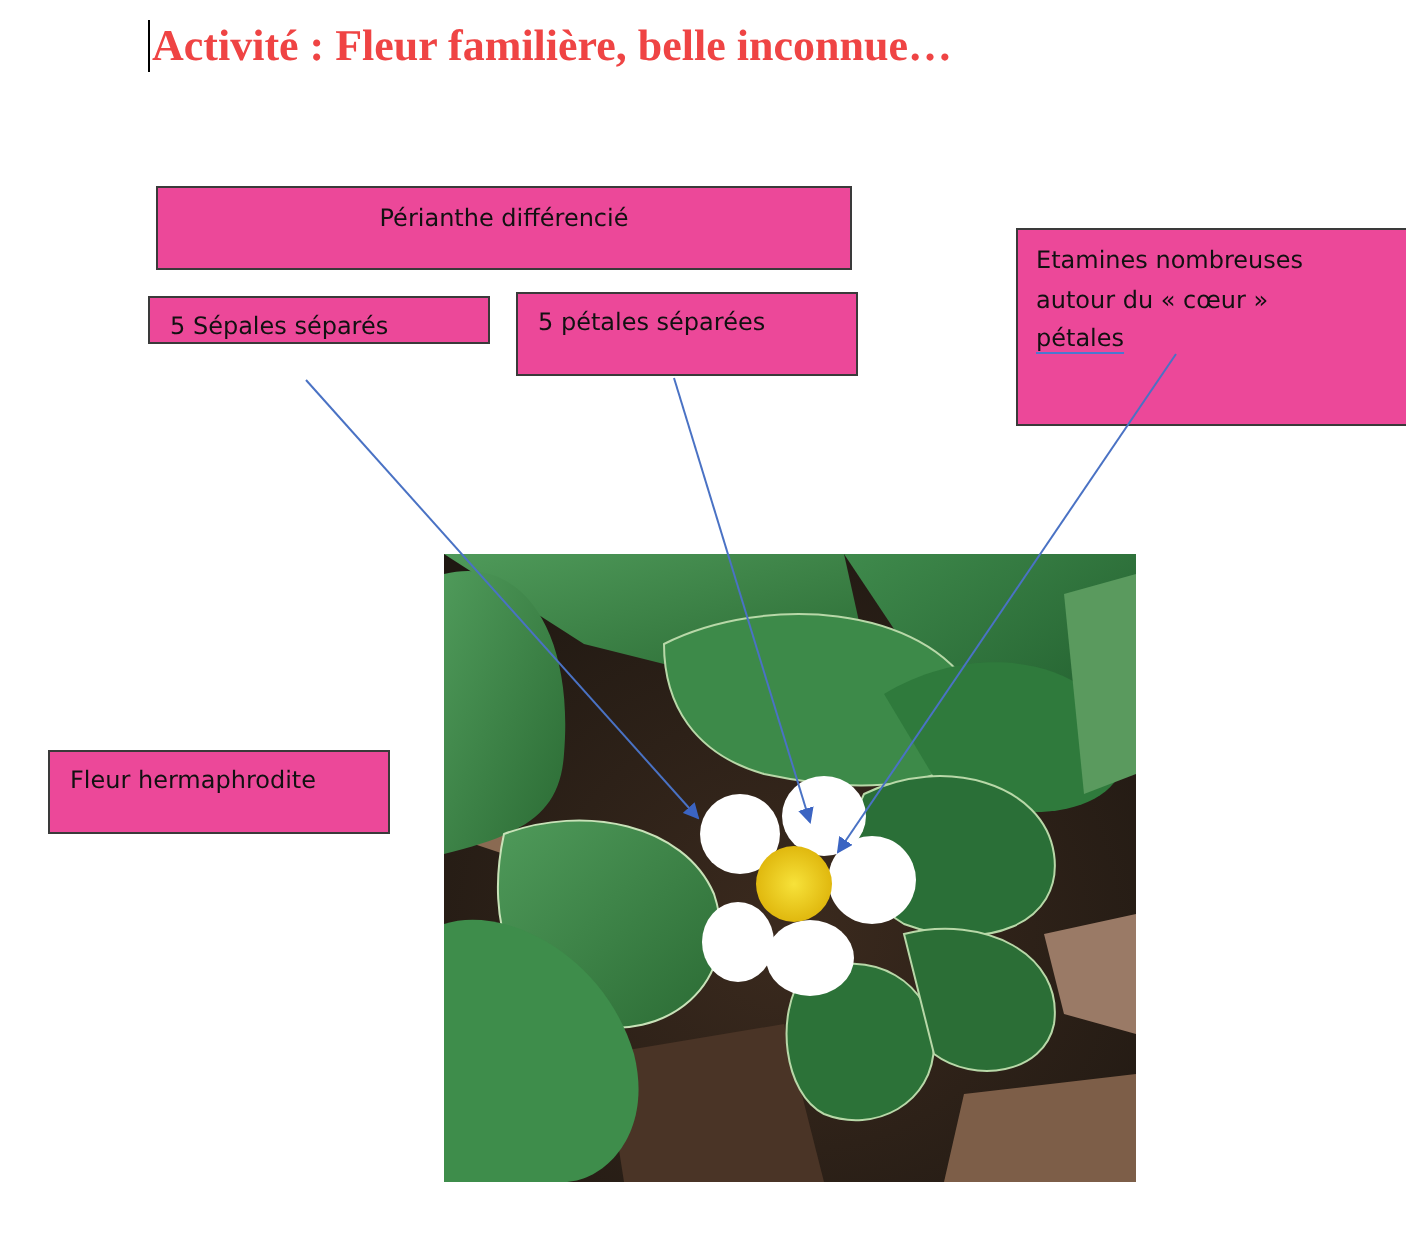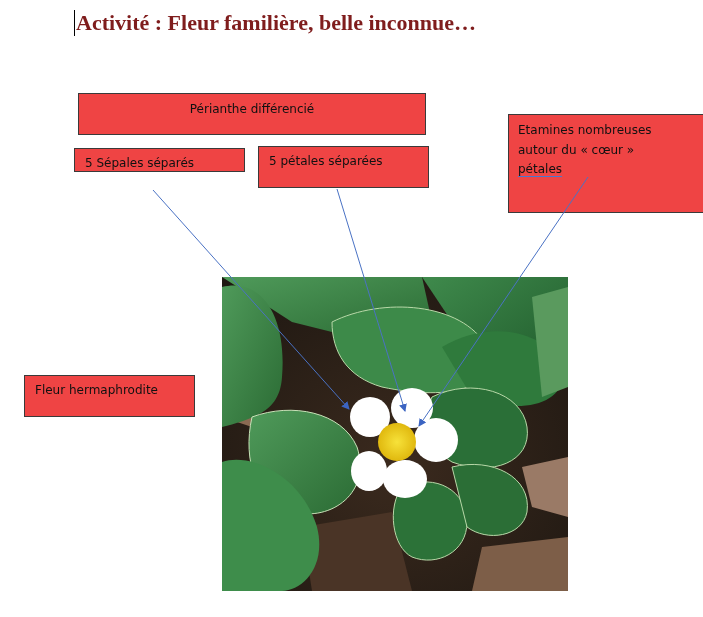--- a/index.html
+++ b/index.html
@@ -1,19 +1,19 @@
 <!DOCTYPE html>
 <html><head>
 <meta charset="utf-8">
 <style>
   html, body { margin:0; padding:0; background:#ffffff; }
   body { width:703px; height:617px; position:relative; overflow:hidden; font-family:"Liberation Sans", sans-serif; }
-  .title { position:absolute; left:76px; top:10px; font-family:"Liberation Serif", serif; font-weight:bold; font-size:22px; color:#7f1d1d; white-space:nowrap; }
+  .title { position:absolute; left:76px; top:10px; font-family:"Liberation Serif", serif; font-weight:bold; font-size:22px; color:#ef4444; white-space:nowrap; }
   .cursor { position:absolute; left:74px; top:10px; width:1px; height:26px; background:#000; }
-  .box { position:absolute; border:1px solid #3a3a3a; background:#ef4444; box-sizing:border-box; font-family:"DejaVu Sans", sans-serif; font-size:12px; color:#111; line-height:18px; }
+  .box { position:absolute; border:1px solid #3a3a3a; background:#ec4899; box-sizing:border-box; font-family:"DejaVu Sans", sans-serif; font-size:12px; color:#111; line-height:18px; }
   .box.center { text-align:center; }
   .ul { text-decoration:underline; text-decoration-color:#4a78d0; text-underline-offset:3px; }
   .photo { position:absolute; left:222px; top:277px; width:346px; height:314px; overflow:hidden; background:#3a2a20; }
   svg.arrows { position:absolute; left:0; top:0; width:703px; height:617px; pointer-events:none; }
 </style>
 </head>
 <body>
 
 <div class="cursor"></div>
 <div class="title">Activité : Fleur familière, belle inconnue…</div>

